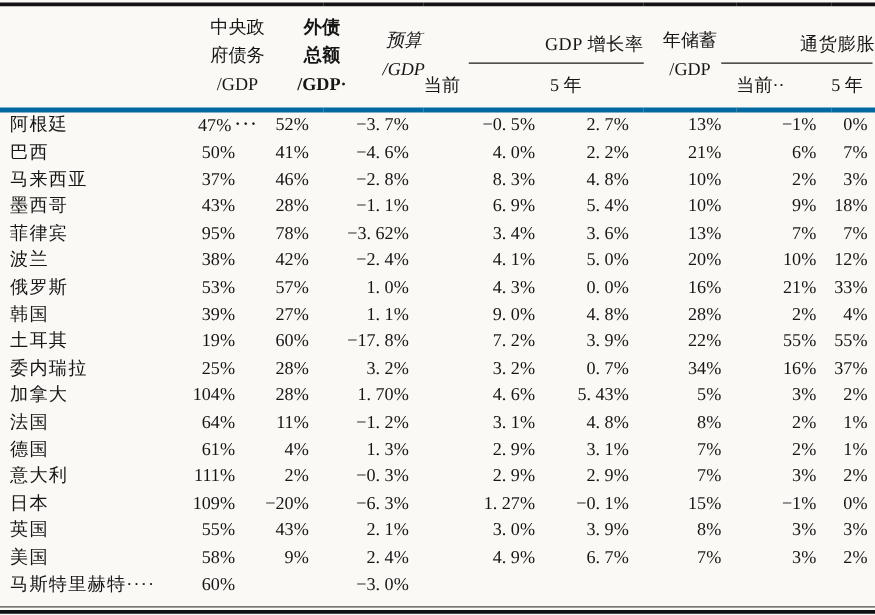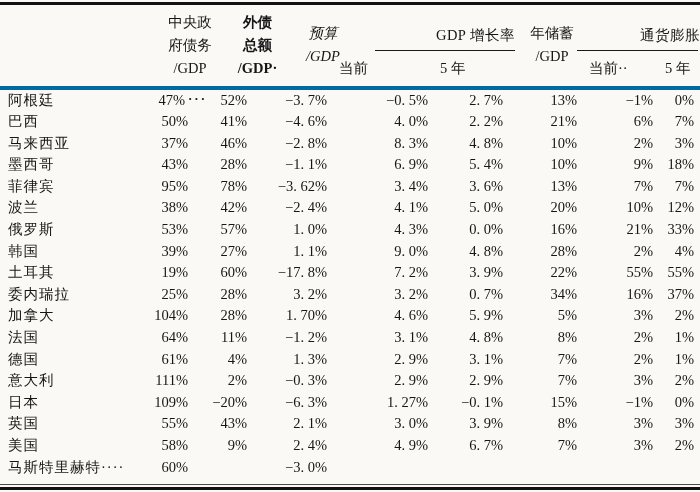--- a/index.html
+++ b/index.html
@@ -253,21 +253,21 @@
           <td class="num c5">34%</td>
           <td class="num c6">16%</td>
           <td class="num c7">37%</td>
         </tr>
         <tr>
           <td class="country">加拿大</td>
           <td class="num c0">104%</td>
           <td class="num c1">28%</td>
           <td class="num c2">1. 70%</td>
           <td class="num c3">4. 6%</td>
-          <td class="num c4">5. 9%</td>
+          <td class="num c4">5. 43%</td>
           <td class="num c5">5%</td>
           <td class="num c6">3%</td>
           <td class="num c7">2%</td>
         </tr>
         <tr>
           <td class="country">法国</td>
           <td class="num c0">64%</td>
           <td class="num c1">11%</td>
           <td class="num c2">−1. 2%</td>
           <td class="num c3">3. 1%</td>

